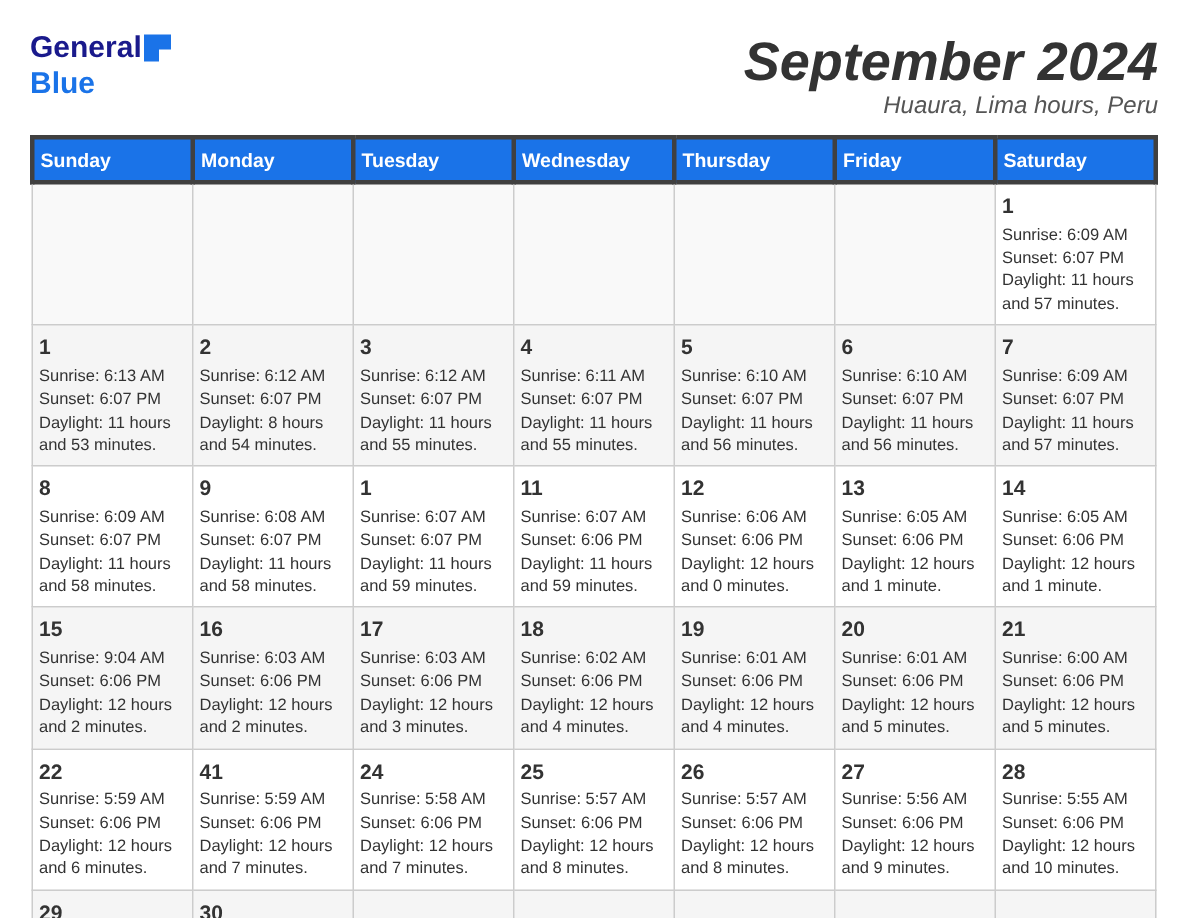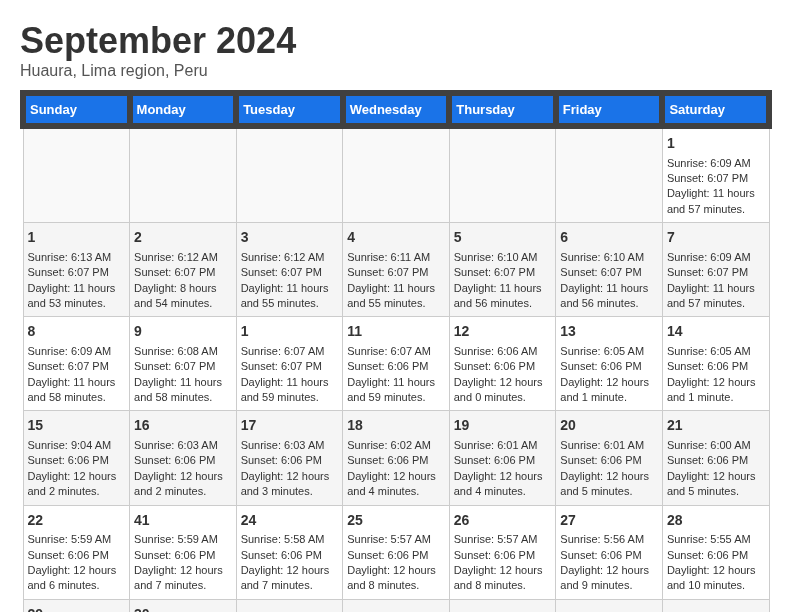--- a/index.html
+++ b/index.html
@@ -22,20 +22,22 @@
       font-size: 18px;
       font-weight: bold;
       color: #1a1a8c;
       line-height: 1.2;
     }
     .logo-row {
       display: flex;
       align-items: center;
     }
     .title-block {
+      text-align: right;
+      font-style: italic;
     }
     .month-title {
       font-size: 36px;
       font-weight: bold;
       color: #333;
     }
     .subtitle {
       font-size: 16px;
       color: #555;
     }
@@ -44,21 +46,21 @@
       border-collapse: collapse;
       font-size: 11px;
     }
     thead tr th {
       background: #1a73e8;
       color: #fff;
       padding: 6px 4px;
       font-size: 13px;
       font-weight: bold;
       text-align: left;
-      border: 6px solid #404040;
+      border: 3px solid #404040;
     }
     tbody tr td {
       vertical-align: top;
       padding: 5px 4px;
       border: 1px solid #ccc;
       background: #fff;
       width: calc(100% / 7);
       min-height: 80px;
       color: #333;
       line-height: 1.4;
@@ -73,23 +75,34 @@
       margin-bottom: 2px;
     }
     .empty {
       background: #f9f9f9;
     }
   </style>
 </head>
 <body>
 
 <div class="header">
+  <div class="logo">
+    <div class="logo-row">
+      <span style="font-size:20px;color:#1a1a8c;font-weight:bold;">General</span>
+      <svg width="22" height="22" viewBox="0 0 22 22">
+        <polygon points="2,2 20,2 20,12 12,12 12,20 2,20" fill="#1a73e8"></polygon>
+      </svg>
+    </div>
+    <div>
+      <span style="font-size:20px;color:#1a73e8;font-weight:bold;">Blue</span>
+    </div>
+  </div>
   <div class="title-block">
     <div class="month-title">September 2024</div>
-    <div class="subtitle">Huaura, Lima region, Peru</div>
+    <div class="subtitle">Huaura, Lima hours, Peru</div>
   </div>
 </div>
 
 <table>
   <thead>
     <tr>
     <th>Sunday</th>
         <th>Monday</th>
         <th>Tuesday</th>
         <th>Wednesday</th>

